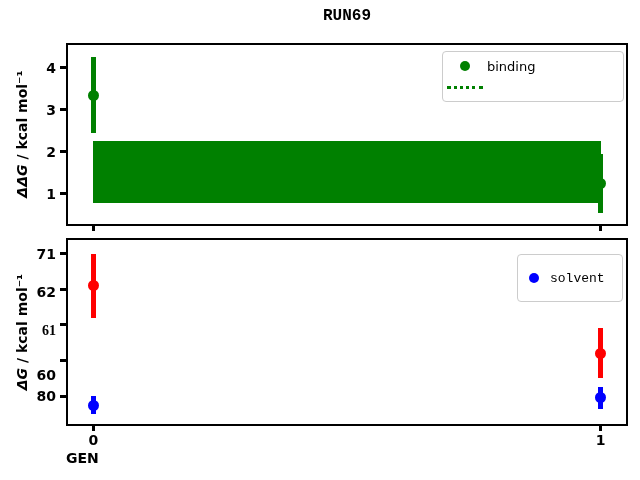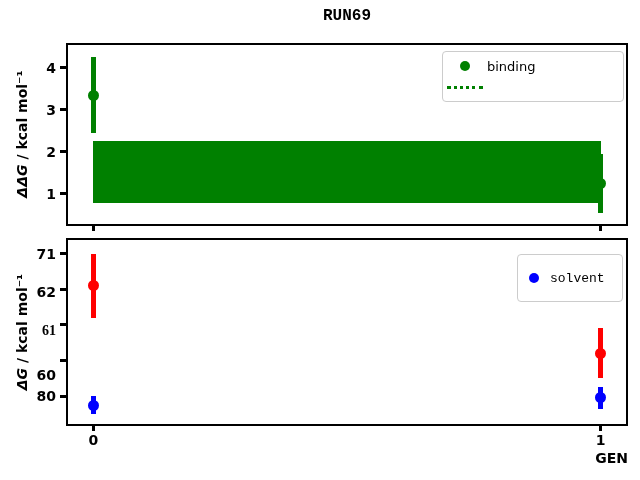--- a/index.html
+++ b/index.html
@@ -23,21 +23,21 @@
   .band   { position:absolute; }
   .errbar { position:absolute; }
   .dot    { position:absolute; border-radius:50%; }
 
   .ylab { position:absolute; width:220px; height:20px; line-height:20px; text-align:center;
           font-size:14px; font-weight:bold; transform:rotate(-90deg); white-space:nowrap; }
   #ylab-top    { left:-88px; top:124px; }
   #ylab-bottom { left:-88px; top:322px; }
   .ylab .sym { font-style:italic; }
 
-  #xlabel { position:absolute; left:66px; top:450px; width:562px; text-align:right;
+  #xlabel { position:absolute; left:66px; top:450px; width:562px; text-align:left;
             font-size:14px; font-weight:bold; }
 
   .legend { position:absolute; background:rgba(255,255,255,0.9); border:1px solid #cccccc;
             border-radius:4px; box-sizing:border-box; display:flex; flex-direction:column;
             justify-content:center; padding:2px 0; }
   #legend-top    { left:442px; top:51px;  width:182px; height:51px; }
   #legend-bottom { left:517px; top:254px; width:106px; height:48px;font-family:Liberation Mono, monospace; }
   .legend-row { display:flex; align-items:center; height:21px; }
   .legend-marker-col { flex:0 0 auto; width:44px; display:flex; justify-content:center; align-items:center; }
   #legend-bottom .legend-marker-col { width:32px; }

